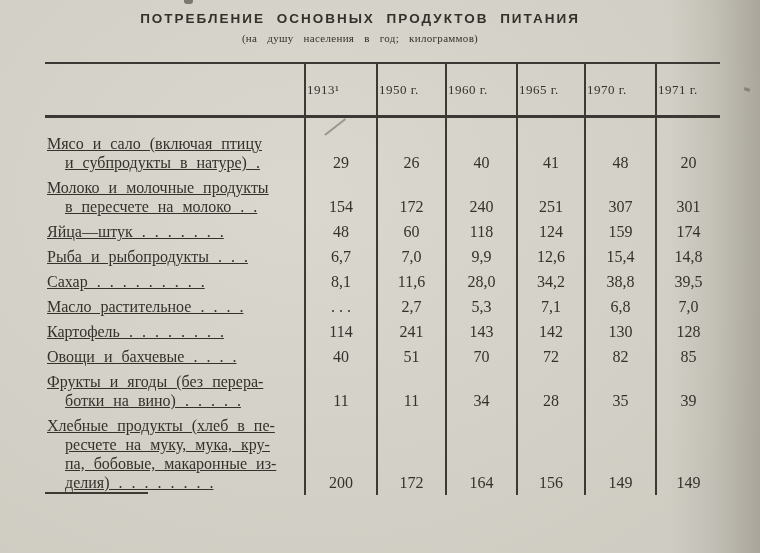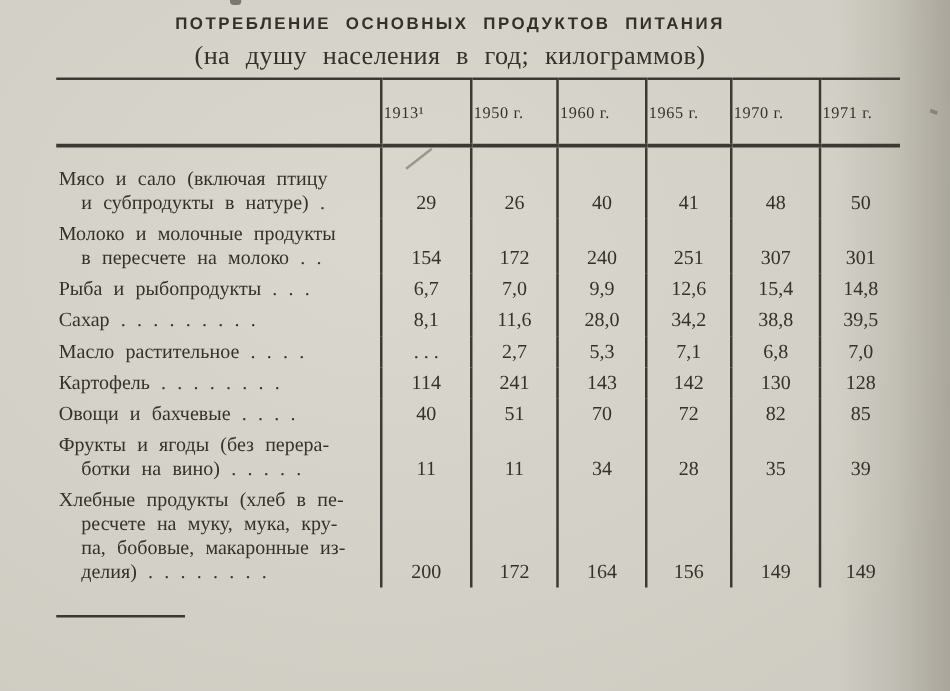--- a/index.html
+++ b/index.html
@@ -27,21 +27,21 @@
     font-size: 13.5px;
     letter-spacing: 2px;
     word-spacing: 6px;
     color: #33312b;
   }
 
   .subtitle {
     position: absolute;
     top: 32px; left: 0; width: 720px;
     text-align: center;
-    font-size: 21px;
+    font-size: 11px;
     word-spacing: 7px;
     letter-spacing: 0.3px;
   }
 
   table.ct {
     position: absolute;
     left: 45px; top: 62px;
     width: 675px;
     border-collapse: collapse;
     table-layout: fixed;
@@ -66,20 +66,21 @@
   }
   table.ct tbody tr.first-row td { padding-top: 16px; }
   table.ct tbody td.lbl { text-align: left; padding-left: 2px; }
   .lbl .txt {
     display: block;
     padding-left: 18px;
     padding-right: 4px;
     text-indent: -18px;
     white-space: pre-line;
     word-spacing: 5px;
+    text-decoration: underline;
   }
 
   .footnote-rule {
     position: absolute;
     left: 45px; top: 492px;
     width: 103px; height: 2px;
     background: #3b3933;
   }
   .footnote {
     position: absolute;
@@ -150,36 +151,47 @@
       <tr class="first-row">
         <td class="lbl">
             <span class="txt">Мясо и сало (включая птицу
 и субпродукты в натуре) .</span>
           </td>
         <td class="vd">29</td>
         <td class="vd">26</td>
         <td class="vd">40</td>
         <td class="vd">41</td>
         <td class="vd">48</td>
-        <td class="vd">50</td>
+        <td class="vd">20</td>
       </tr>
       <tr>
         <td class="lbl">
             <span class="txt">Молоко и молочные продукты
 в пересчете на молоко . .</span>
           </td>
         <td class="vd">154</td>
         <td class="vd">172</td>
         <td class="vd">240</td>
         <td class="vd">251</td>
         <td class="vd">307</td>
         <td class="vd">301</td>
       </tr>
       <tr>
         <td class="lbl">
+            <span class="txt">Яйца—штук . . . . . . .</span>
+          </td>
+        <td class="vd">48</td>
+        <td class="vd">60</td>
+        <td class="vd">118</td>
+        <td class="vd">124</td>
+        <td class="vd">159</td>
+        <td class="vd">174</td>
+      </tr>
+      <tr>
+        <td class="lbl">
             <span class="txt">Рыба и рыбопродукты . . .</span>
           </td>
         <td class="vd">6,7</td>
         <td class="vd">7,0</td>
         <td class="vd">9,9</td>
         <td class="vd">12,6</td>
         <td class="vd">15,4</td>
         <td class="vd">14,8</td>
       </tr>
       <tr>

